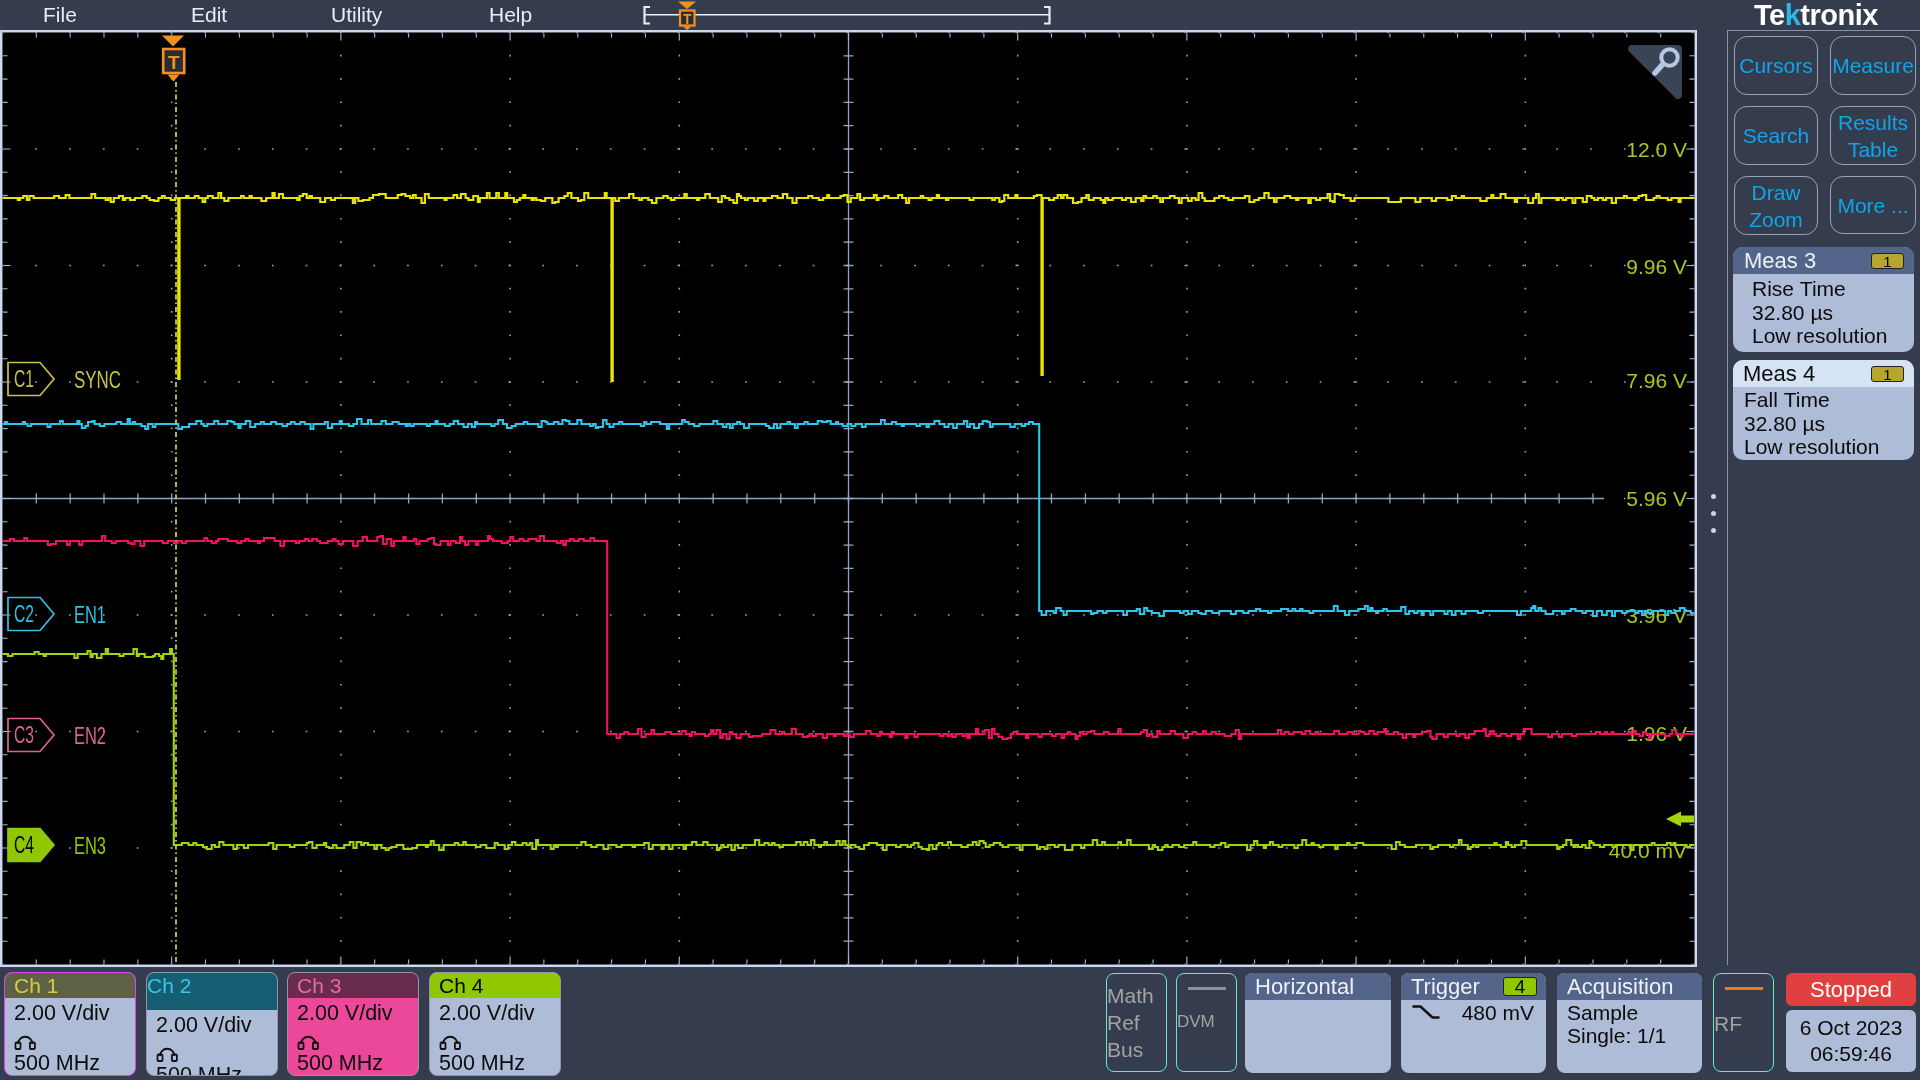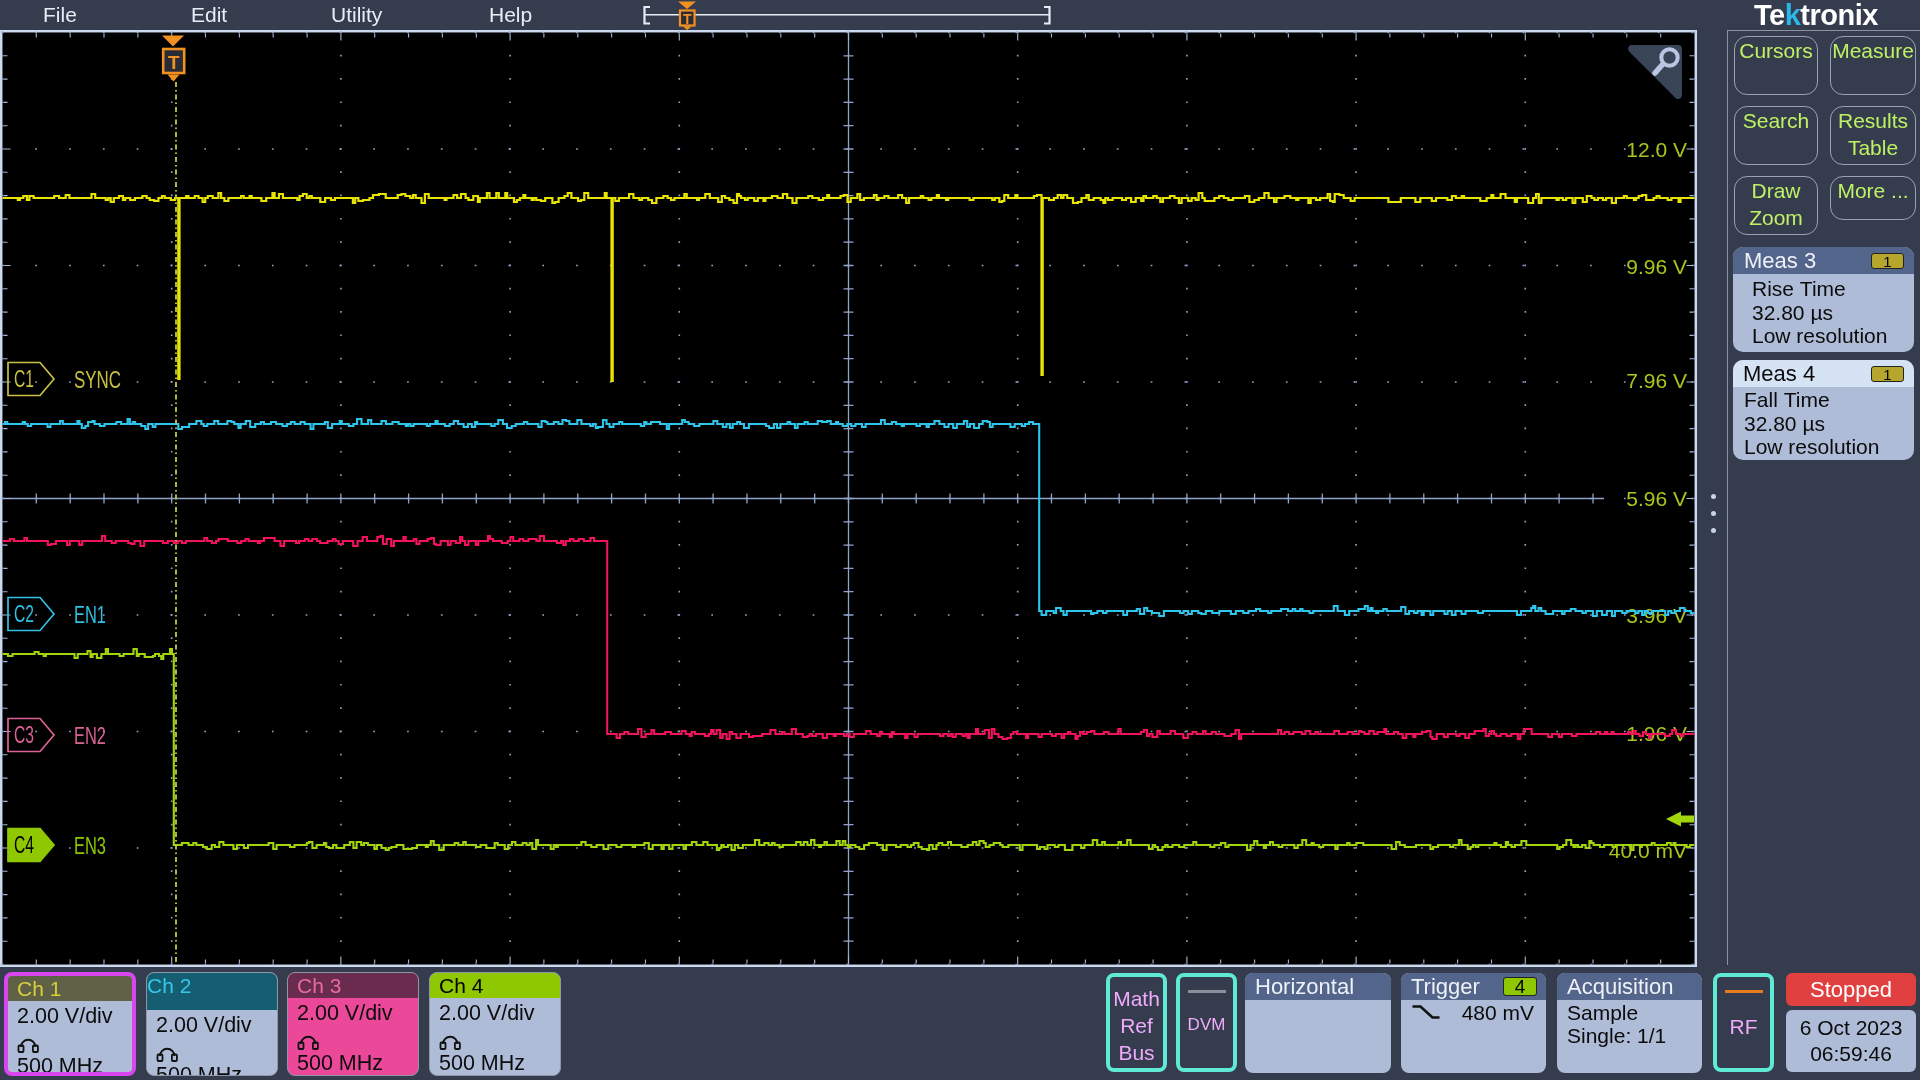--- a/index.html
+++ b/index.html
@@ -1,21 +1,21 @@
 <!DOCTYPE html>
 <html><head><meta charset="utf-8">
 <style>
 * {margin:0;padding:0;box-sizing:border-box}
 html,body {width:1920px;height:1080px;overflow:hidden;background:#353c4e;font-family:"Liberation Sans",sans-serif}
 .menu {position:absolute;top:0;color:#e8edf5;font-size:21px;line-height:30px}
 .panel {position:absolute;border-radius:8px;background:#aebcd8;overflow:hidden}
 .phdr {position:relative;height:27px;background:#53658a;color:#eef2f8;font-size:22px;line-height:27px;padding-left:10px}
 .pbody {color:#0b0b0b;font-size:21px;line-height:23.2px;padding:1px 0 0 10px}
-.btnD {position:absolute;border:4px solid #5eead4;border-radius:8px;color:#f0abfc;text-align:center}
-.rbtn {position:absolute;border:1px solid #99a2b2;border-radius:13px;color:#bef264;font-size:21px;display:flex;justify-content:center;text-align:center;line-height:27px}
+.btnD {position:absolute;border:1px solid #5eead4;border-radius:8px;color:#a3a3a3;text-align:left}
+.rbtn {position:absolute;border:1px solid #99a2b2;border-radius:13px;color:#0ea5e9;font-size:21px;display:flex;align-items:center;justify-content:center;text-align:center;line-height:27px}
 .hdots {position:absolute;width:5px;height:5px;border-radius:50%;background:#c8d4e8}
 </style></head>
 <body>
 <div style="position:absolute;left:0;top:0;width:1920px;height:30px;background:#353c4e"></div>
 <div class="menu" style="left:43px">File</div>
 <div class="menu" style="left:191px">Edit</div>
 <div class="menu" style="left:331px">Utility</div>
 <div class="menu" style="left:489px">Help</div>
 <svg width="1920" height="30" viewBox="0 0 1920 30" style="position:absolute;left:0;top:0">
 <path d="M650 7 h-5.5 v16.5 h5.5" fill="none" stroke="#e8edf5" stroke-width="2.2"></path>
@@ -82,21 +82,21 @@
     <text x="74" y="714" fill="#dc6296" font-size="24" font-family="Liberation Sans" textLength="32" lengthAdjust="spacingAndGlyphs">EN2</text>
     <polygon points="8,798.5 40,798.5 54,815 40,831.5 8,831.5" fill="#8fc800" stroke="#8fc800" stroke-width="1.7"></polygon>
     <text x="14" y="823" fill="#000" font-size="23" font-family="Liberation Sans" textLength="20" lengthAdjust="spacingAndGlyphs">C4</text>
     <text x="74" y="824" fill="#8fc800" font-size="24" font-family="Liberation Sans" textLength="32" lengthAdjust="spacingAndGlyphs">EN3</text>
 <path d="M1666 789 L1681 781.5 L1681 785.5 L1694 785.5 L1694 792.5 L1681 792.5 L1681 796.5 Z" fill="#a2d50c"></path>
 <path d="M1631 15 h47 a4 4 0 0 1 4 4 v46 a4 4 0 0 1 -6 3.4 L1629.6 22 a4 4 0 0 1 1.4 -7 Z" fill="#3a4457"></path>
     <circle cx="1669.5" cy="27.5" r="8.2" fill="none" stroke="#b9c7e2" stroke-width="4"></circle>
     <line x1="1662.5" y1="34.5" x2="1655" y2="43" stroke="#b9c7e2" stroke-width="5.5" stroke-linecap="round"></line>
 </svg>
 <div style="position:absolute;left:0;top:967px;width:1920px;height:113px;background:#353c4e"></div>
-<div style="position:absolute;left:4px;top:972px;width:132px;height:104px;border-radius:8px;border:4px solid #d946ef;background:#aebcd8;overflow:hidden">
+<div style="position:absolute;left:4px;top:972px;width:132px;height:104px;border-radius:8px;border:1px solid #d946ef;background:#aebcd8;overflow:hidden">
 <div style="height:25px;background:#5f6147;color:#d9cd3c;font-size:21px;padding-left:9px;line-height:25px">Ch&nbsp;1</div>
 <div style="color:#0b0b0b;font-size:21.5px;padding-left:9px;line-height:25px;margin-top:3px">2.00&nbsp;V/div</div>
 <div style="padding-left:9px;margin-top:3px">
       <svg width="24" height="22" viewBox="0 0 24 22" style="display:block">
         <path d="M4 15 a7.2 7.2 0 1 1 14.4 0" fill="none" stroke="#111" stroke-width="2"></path>
         <rect x="1.5" y="13.5" width="5" height="6.5" rx="1" fill="none" stroke="#111" stroke-width="1.8"></rect>
         <rect x="15.9" y="13.5" width="5" height="6.5" rx="1" fill="none" stroke="#111" stroke-width="1.8"></rect>
       </svg>
     </div>
 <div style="color:#0b0b0b;font-size:21.5px;padding-left:9px;line-height:24px">500&nbsp;MHz</div>
@@ -180,21 +180,21 @@
   </div>
 <div class="rbtn" style="left:1734px;top:106px;width:84px;height:59px">
     <span>Search</span>
   </div>
 <div class="rbtn" style="left:1830px;top:106px;width:86px;height:59px">
     <span>Results<br>Table</span>
   </div>
 <div class="rbtn" style="left:1734px;top:176px;width:84px;height:59px">
     <span>Draw<br>Zoom</span>
   </div>
-<div class="rbtn" style="left:1830px;top:176px;width:86px;height:44px">
+<div class="rbtn" style="left:1830px;top:176px;width:86px;height:58px">
     <span>More&nbsp;...</span>
   </div>
 <div class="panel" style="left:1733px;top:247px;width:181px;height:105px;border-radius:10px">
   <div class="phdr" style="height:27px;line-height:27px;padding-left:11px">Meas&nbsp;3<span style="position:absolute;right:10px;top:6px;width:33px;height:16px;background:#b7a62e;border:1px solid #222;border-radius:3px;color:#000;text-align:center;line-height:15px;font-size:15px">1</span></div>
   <div class="pbody" style="padding:3px 0 0 19px;line-height:23.5px">
       <div>Rise&nbsp;Time</div>
       <div>32.80&nbsp;µs</div>
       <div>Low&nbsp;resolution</div>
     </div>
 </div>

